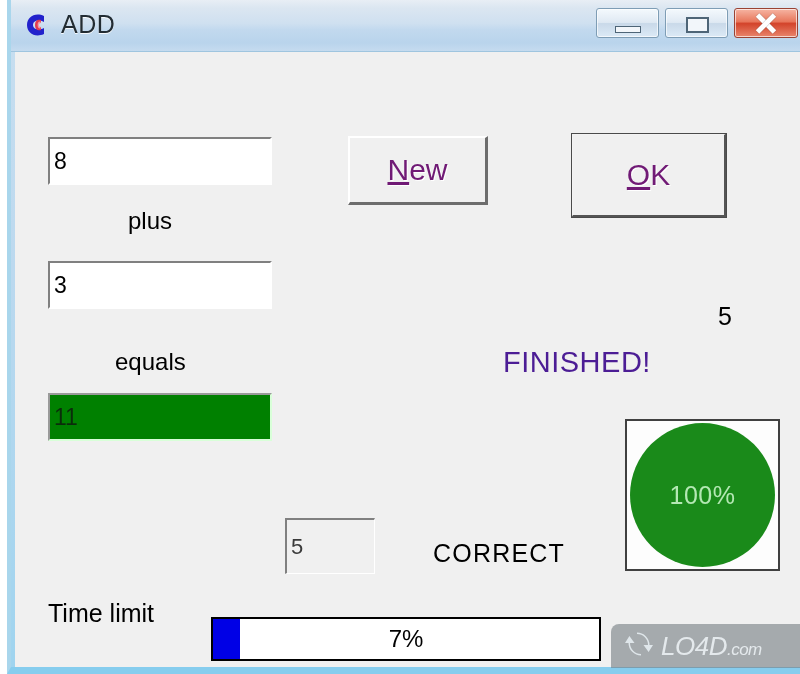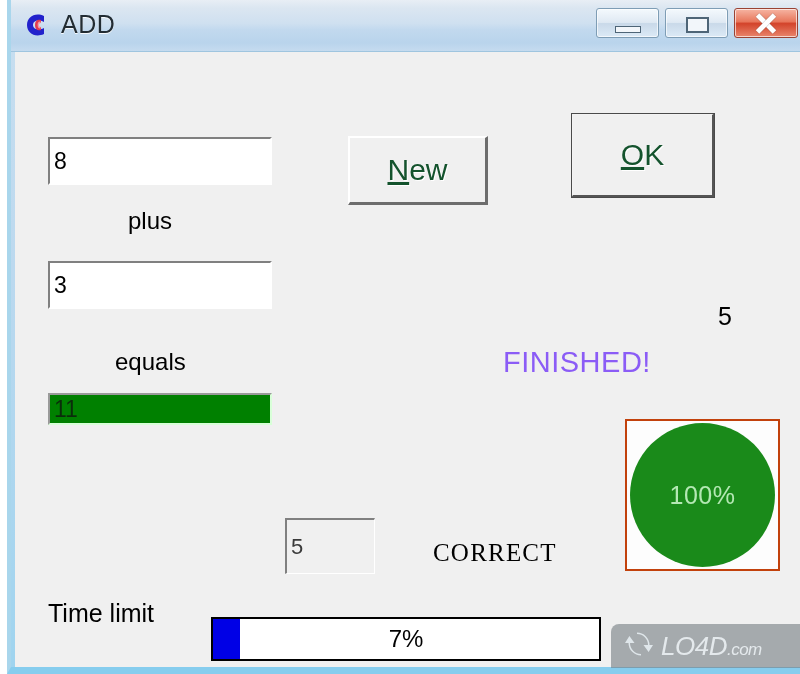--- a/index.html
+++ b/index.html
@@ -130,21 +130,21 @@
     align-items: center;
   }
   .edit > span {
     padding-left: 4px;
     line-height: 1;
   }
 
   #num1 { left: 33px;  top: 85px;  width: 224px; height: 48px; font-size: 23px; }
   #num2 { left: 33px;  top: 209px; width: 224px; height: 48px; font-size: 23px; }
   #answer {
-    left: 33px; top: 341px; width: 224px; height: 32px;
+    left: 33px; top: 341px; width: 224px; height: 48px;
     background: #008000;
     border-top-color: #9a9a9a;
     border-left-color: #9a9a9a;
     border-right-color: #d8ffd8;
     border-bottom-color: #d8ffd8;
     font-size: 23px;
     color: #0b2d0b;
   }
   #correct-count {
     left: 270px; top: 466px; width: 90px; height: 56px;
@@ -158,21 +158,21 @@
   }
 
   .lbl {
     position: absolute;
     font-family: "Liberation Sans", sans-serif;
     color: #000000;
     white-space: nowrap;
   }
   #lbl-plus   { left: 113px; top: 155px; font-size: 24px; }
   #lbl-equals { left: 100px; top: 296px; font-size: 24px; }
-  #lbl-correct{ left: 418px; top: 487px; font-size: 25px; letter-spacing:1.2px;font-family:Liberation Serif, serif; }
+  #lbl-correct{ left: 418px; top: 487px; font-size: 25px; letter-spacing:1.2px; }
   #lbl-timelimit { left: 33px; top: 547px; font-size: 25px; }
   #lbl-seconds   { left: 612px; top: 573px; font-size: 25px; letter-spacing:.4px; }
   #lbl-calcs  { left: 366px; top: 250px; font-size: 25px; letter-spacing:-.1px; }
   #lbl-calcs-value { left: 703px; top: 250px; font-size: 25px; }
   #lbl-finished {
     left: 488px; top: 294px;
     font-size: 29px;
     color: #e8574c;
     letter-spacing: .5px;
   }
@@ -184,43 +184,43 @@
     background: #f0f0f0;
     border-top: 2px solid #ffffff;
     border-left: 2px solid #ffffff;
     border-right: 3px solid #6d6d6d;
     border-bottom: 3px solid #6d6d6d;
     display: flex;
     align-items: center;
     justify-content: center;
     font-family: "Liberation Sans", sans-serif;
     font-size: 30px;
-    color: #14532d;
+    color: #701a75;
     text-shadow: 1px 1px 0 #ffffff;
   }
   #btn-new { left: 333px; top: 84px; width: 140px; height: 69px; }
   #btn-ok  {
-    left: 556px; top: 61px; width: 144px; height: 85px;
+    left: 556px; top: 81px; width: 156px; height: 85px;
     border-top: 2px solid #f3f3f3;
     border-left: 2px solid #f3f3f3;
     border-right: 3px solid #555555;
     border-bottom: 3px solid #555555;
     outline: 1px solid #4a4a4a;
     outline-offset: -1px;
     text-align: right;
   }
   .btn u { text-decoration: underline; }
 
   
   #pie-box {
     position: absolute;
     left: 610px; top: 367px;
     width: 155px; height: 152px;
     box-sizing: border-box;
-    border: 2px solid #c2410c;
+    border: 2px solid #404040;
     background: #fdfdfd;
   }
   #pie {
     position: absolute;
     left: 3px; top: 2px;
     width: 145px; height: 144px;
     border-radius: 50%;
     background: #1a8a1a;
     display: flex;
     align-items: center;
@@ -333,21 +333,21 @@
 
     <div class="btn" id="btn-new">
       <span><u>N</u><span>ew</span></span>
     </div>
 
     <div class="btn" id="btn-ok">
       <span><u>O</u><span>K</span></span>
     </div>
 
     <div class="lbl" id="lbl-calcs-value">5</div>
-    <div class="lbl" id="lbl-finished" style="color: #8b5cf6; text-align: center;">FINISHED!</div>
+    <div class="lbl" id="lbl-finished" style="color: #4c1d95; text-align: center;">FINISHED!</div>
 
     <div class="edit" id="correct-count">
       <span>5</span>
     </div>
     <div class="lbl" id="lbl-correct">CORRECT</div>
 
     <div id="pie-box">
       <div id="pie" style="background: rgb(26, 138, 26);">
         <span id="pie-label" style="color: rgb(180, 232, 180);">100%</span>
       </div>

